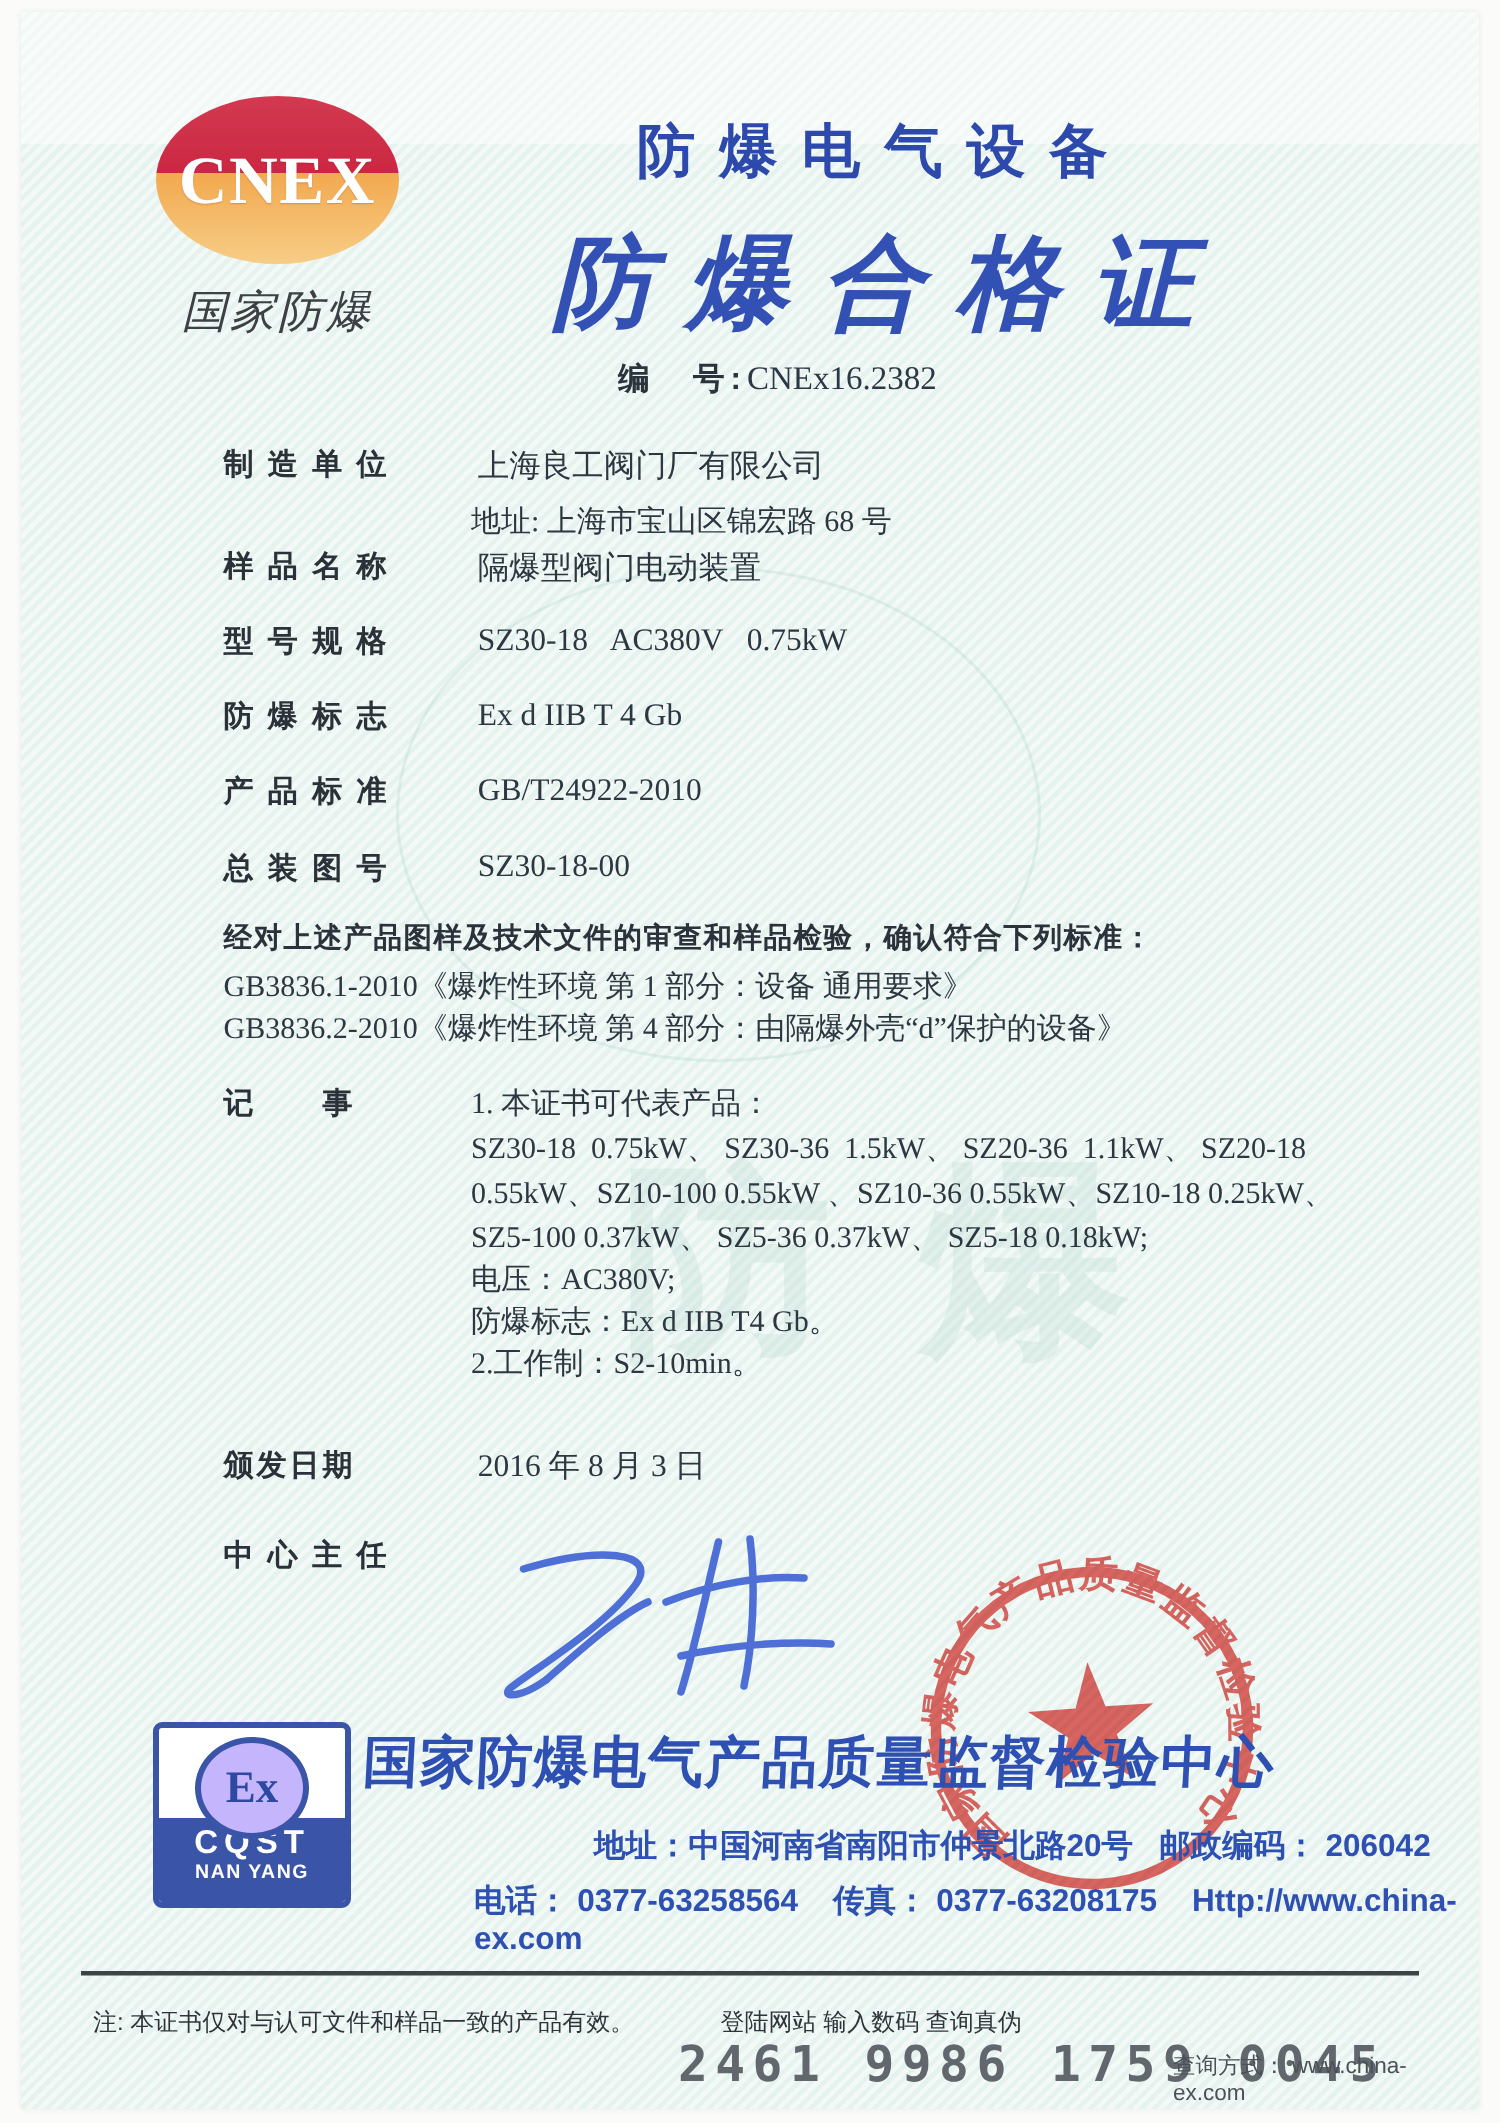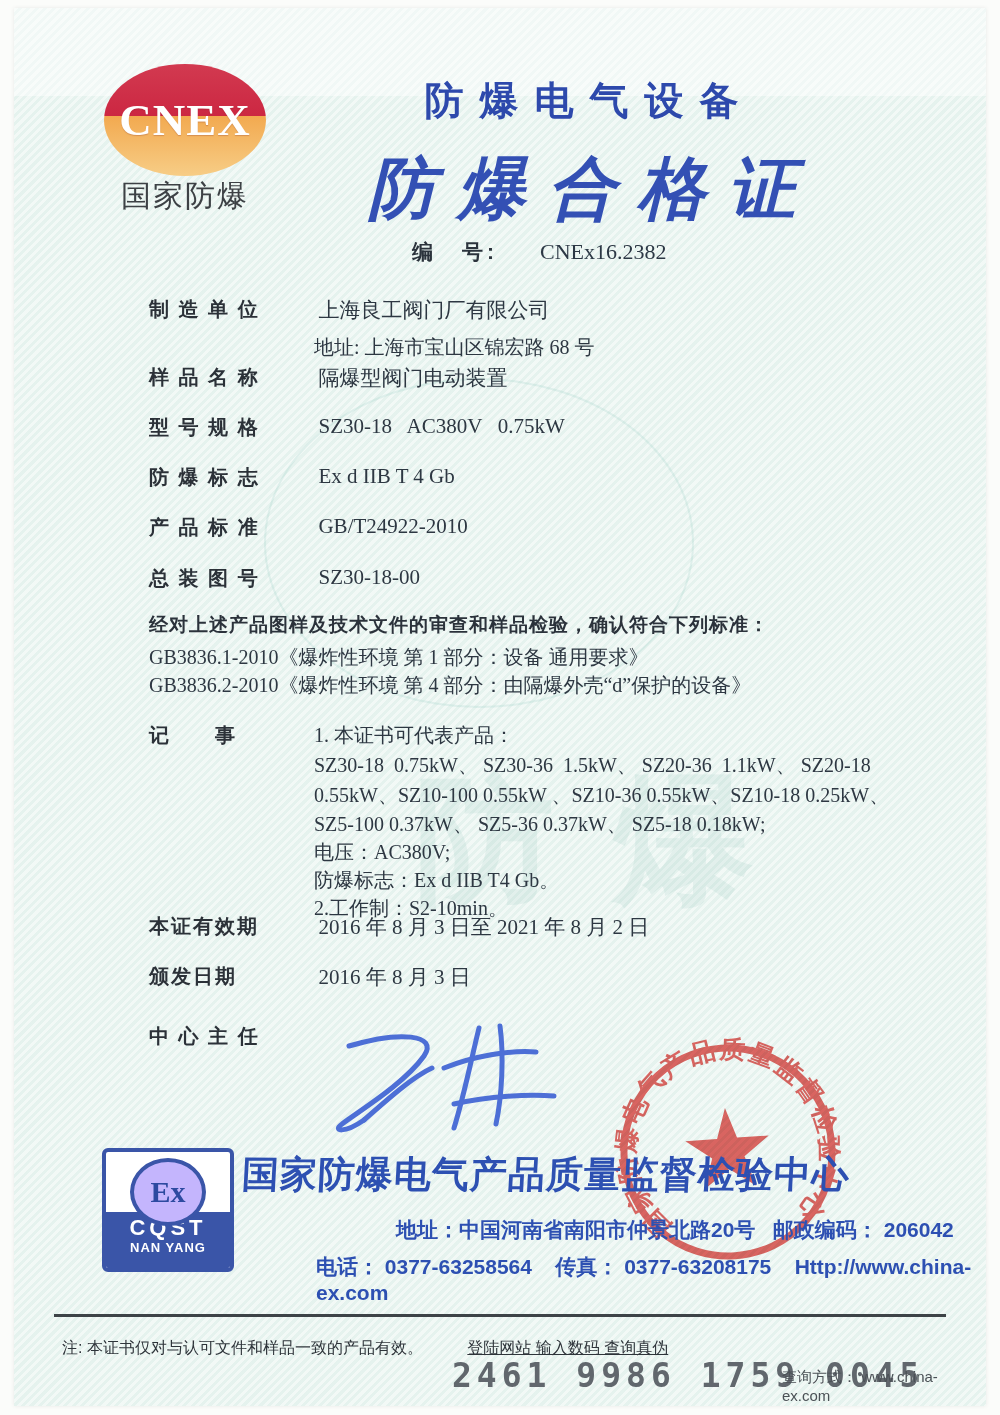--- a/index.html
+++ b/index.html
@@ -26,27 +26,27 @@
 
   
   .logo-wrap{ position:absolute; left:86px; top:56px; width:170px; text-align:center; }
   .logo-ellipse{
     width:162px; height:112px; margin:0 auto; border-radius:50%;
     background:linear-gradient(180deg,#d23a50 0%, #cc2742 46%, #f2a94f 46%, #f7cd86 100%);
     display:flex; align-items:center; justify-content:center;
   }
   .logo-ellipse .cnex{ color:#fff; font-size:45px; font-weight:bold; letter-spacing:1px;
     font-family:Liberation Serif, serif; text-shadow:0 1px 1px rgba(120,30,30,.25); }
-  .logo-caption{ margin-top:0; font-size:30px; color:#3d4145; letter-spacing:2px; }
+  .logo-caption{ margin-top:12px; font-size:30px; color:#3d4145; letter-spacing:2px;font-style:italic; }
 
   .header-center{ position:absolute; left:295px; top:66px; width:545px; text-align:center; }
   .subtitle{ font-size:39px; font-weight:bold; color:#2d49ac; letter-spacing:16px; text-indent:16px; }
   .title{ margin-top:16px; font-size:68px; font-weight:bold; color:#3350b4; letter-spacing:22px; text-indent:22px; white-space:nowrap;font-style:italic; }
 
-  .certno{ position:absolute; left:398px; top:230px; display:flex; gap:42px; align-items:baseline; }
+  .certno{ position:absolute; left:398px; top:230px; display:flex; align-items:baseline; }
   .certno .lab{ font-size:21px; font-weight:bold; color:#2b333c; letter-spacing:4px; }
   .certno .val{ font-size:22px; color:#2c3845; font-family:"Liberation Serif", serif; }
 
   
   .frow{ position:absolute; left:135px; right:60px; }
   .flabel{ display:inline-block; width:165px; font-size:20px; font-weight:600; color:#2b3138;
     letter-spacing:2px; vertical-align:top; }
   .fval{ display:inline-block; font-size:21px; color:#2d3742; font-family:"Liberation Serif", serif;
     white-space:pre-wrap; }
   .indent-val{ position:absolute; left:300px; font-size:20px; color:#2d3742;
@@ -79,21 +79,21 @@
 
   .org-name{ position:absolute; left:228px; top:1142px; width:716px; font-size:37px; font-weight:bold;
     color:#2d50b2; letter-spacing:1px; font-family:"Liberation Serif", serif; transform:skewX(-3deg);
     white-space:nowrap; }
   .org-line{ position:absolute; font-size:21px; font-weight:bold; color:#2d50b2; white-space:pre-wrap; }
   .org-addr{ left:382px; top:1208px; }
   .org-tel{ left:302px; top:1245px; }
 
   .divider{ position:absolute; left:40px; top:1306px; width:892px; height:3px; background:#3d4347; }
   .bottom-note{ position:absolute; left:48px; top:1330px; font-size:16px; color:#2e343a; }
-  .bottom-note .hint{ margin-left:40px;text-decoration:underline; }
+  .bottom-note .hint{ margin-left:53px; }
   .code{ position:absolute; left:438px; top:1348px; font-size:33px; font-weight:bold;
     color:#61676d; letter-spacing:5px; font-family:"DejaVu Sans Mono", monospace; }
   .query{ position:absolute; left:768px; top:1360px; font-size:15px; color:#4b5156; }
 </style>
 </head>
 <body>
 
 <div class="paper">
 
   <div class="wm-circle"></div>
@@ -150,24 +150,20 @@
     <span class="flabel">记　　事</span>
   </div>
   <div class="note-line" style="top:714px">1. 本证书可代表产品：</div>
   <div class="note-line" style="top:744px">SZ30-18  0.75kW、 SZ30-36  1.5kW、 SZ20-36  1.1kW、 SZ20-18</div>
   <div class="note-line" style="top:774px">0.55kW、SZ10-100 0.55kW 、SZ10-36 0.55kW、SZ10-18 0.25kW、</div>
   <div class="note-line" style="top:803px">SZ5-100 0.37kW、 SZ5-36 0.37kW、 SZ5-18 0.18kW;</div>
   <div class="note-line" style="top:831px">电压：AC380V;</div>
   <div class="note-line" style="top:859px">防爆标志：Ex d IIB T4 Gb。</div>
   <div class="note-line" style="top:887px">2.工作制：S2-10min。</div>
 
-  <div class="frow" style="top:905px">
-    <span class="flabel">本证有效期</span>
-    <span class="fval">2016 年 8 月 3 日至 2021 年 8 月 2 日</span>
-  </div>
   <div class="frow" style="top:955px">
     <span class="flabel">颁发日期</span>
     <span class="fval">2016 年 8 月 3 日</span>
   </div>
   <div class="frow" style="top:1015px">
     <span class="flabel">中 心 主 任</span>
   </div>
 
   <svg class="sig" viewBox="0 0 340 125">
     <g fill="none" stroke="#4d6fd6" stroke-width="5" stroke-linecap="round">

